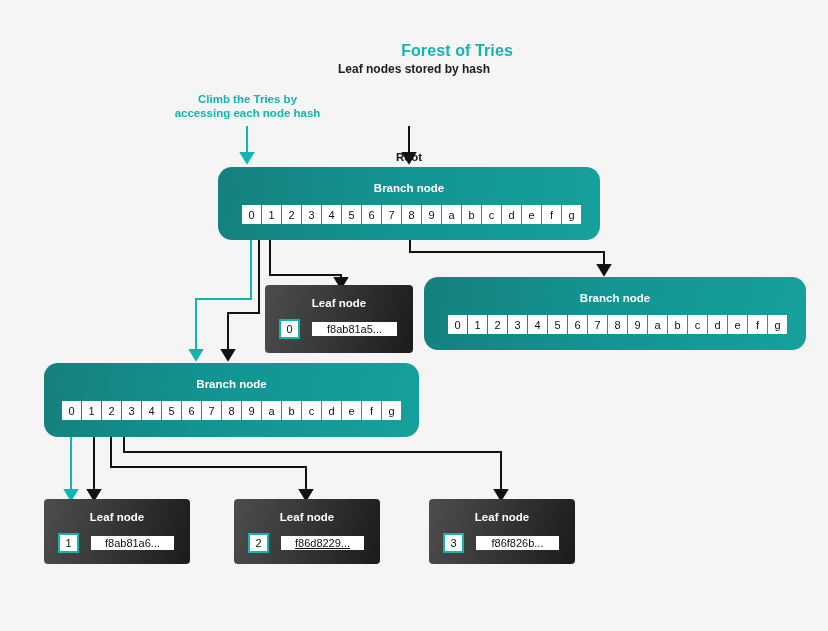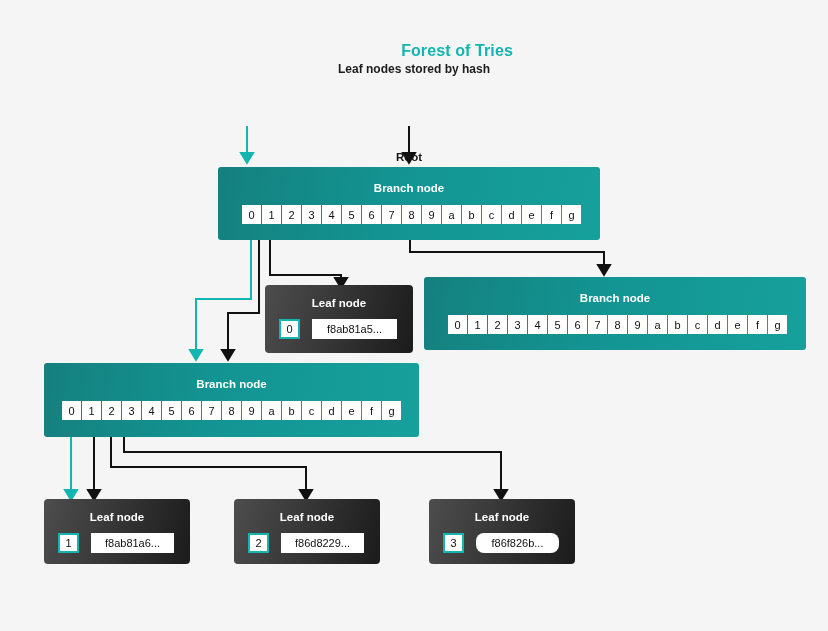--- a/index.html
+++ b/index.html
@@ -67,21 +67,21 @@
     top: 106px;
     width: 62px;
     color: #161616;
     margin-top: 44px;
   }
 
   
   .branch {
     position: absolute;
     background: linear-gradient(100deg, #15807e 0%, #139492 45%, #16a09c 100%);
-    border-radius: 3px;
+    border-radius: 14px;
     box-sizing: border-box;
   }
   .branch-title {
     position: absolute;
     left: 0; right: 0;
     top: 15px;
     text-align: center;
     color: #ffffff;
     font-size: 11.5px;
     font-weight: bold;
@@ -135,21 +135,21 @@
     background: #ffffff;
     border: 2px solid #12b5b0;
     color: #111111;
     font-size: 11px;
     display: flex;
     align-items: center;
     justify-content: center;
     box-sizing: border-box;
   }
   .leaf-hash {
-    height: 20px;
+    height: 14px;
     background: #ffffff;
     color: #111111;
     font-size: 11px;
     display: flex;
     align-items: center;
     justify-content: center;
     margin-left: 12px;
     padding: 0 6px;
     box-sizing: border-box;
   }
@@ -189,20 +189,22 @@
 
       <path d="M111,420 L111,467 L306,467 L306,495" stroke="#111111" marker-end="url(#arrowBlack)"></path>
 
       <path d="M124,420 L124,452 L501,452 L501,495" stroke="#111111" marker-end="url(#arrowBlack)"></path>
     </g>
   </svg>
 
   <div class="title title-main">Forest of Tries</div>
   <div class="title title-sub">Leaf nodes stored by hash</div>
 
+  <div class="annot annot-climb">Climb the Tries by
+accessing each node hash</div>
   <div class="annot annot-root">Root</div>
 
   <div class="branch" style="left:218px; top:167px; width:382px; height:73px;">
     <div class="branch-title">Branch node</div>
     <div class="cells" style="left:24px;">
         <div class="cell">0</div>
         <div class="cell">1</div>
         <div class="cell">2</div>
         <div class="cell">3</div>
         <div class="cell">4</div>
@@ -280,25 +282,25 @@
     <div class="leaf-row">
       <div class="leaf-index">1</div>
       <div class="leaf-hash" style="width:83px;">f8ab81a6...</div>
     </div>
   </div>
 
   <div class="leaf" style="left:234px; top:499px; width:146px; height:65px;">
     <div class="leaf-title">Leaf node</div>
     <div class="leaf-row">
       <div class="leaf-index">2</div>
-      <div class="leaf-hash" style="width:83px;">f86d8229...</div>
+      <div class="leaf-hash" style="width:83px;text-decoration:underline;">f86d8229...</div>
     </div>
   </div>
 
   <div class="leaf" style="left:429px; top:499px; width:146px; height:65px;">
     <div class="leaf-title">Leaf node</div>
     <div class="leaf-row">
       <div class="leaf-index">3</div>
-      <div class="leaf-hash" style="width:83px;border-radius:8px;">f86f826b...</div>
+      <div class="leaf-hash" style="width:83px;">f86f826b...</div>
     </div>
   </div>
 
 </div>
 
 </body></html>

